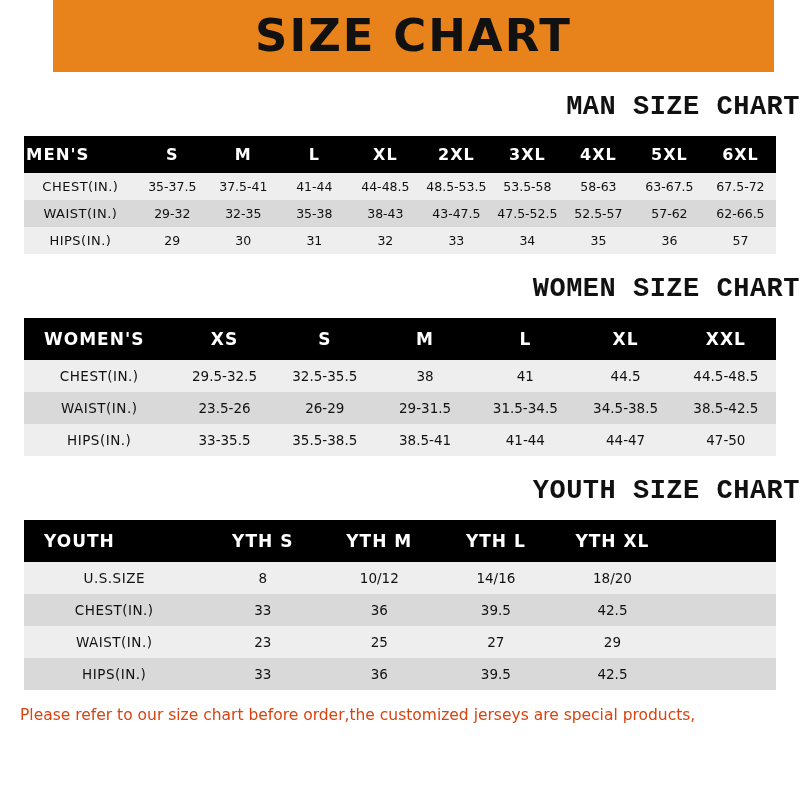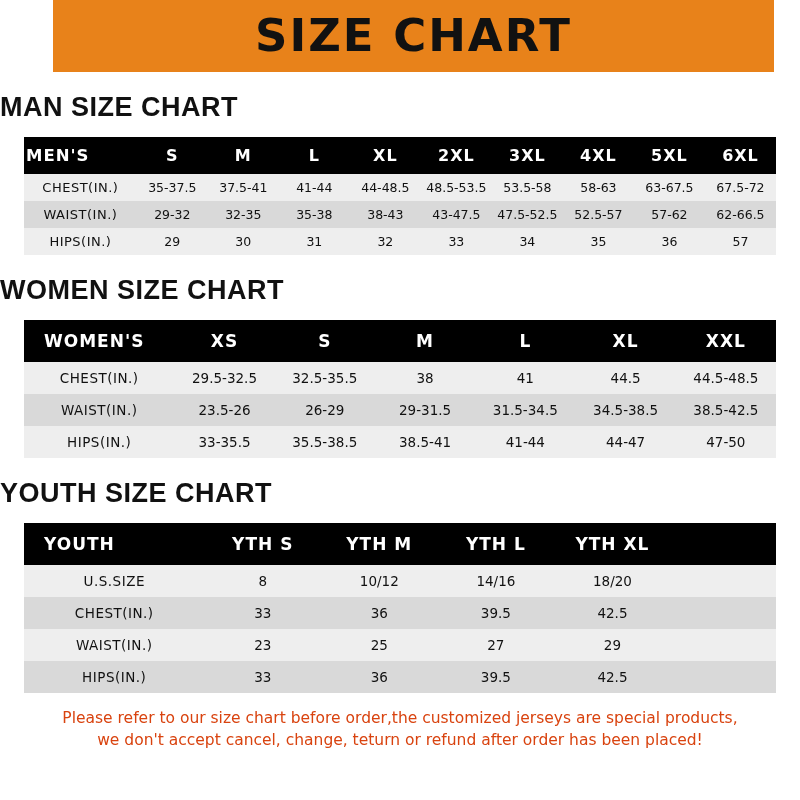--- a/index.html
+++ b/index.html
@@ -42,22 +42,22 @@
     font-weight: bold;
     font-size: 45px;
     letter-spacing: 2px;
     color: #111111;
     line-height: 72px;
     z-index: 2;
   }
 
   
   .section-title {
-    text-align: left;
-    font-family: Liberation Sans, sans-serif;
+    text-align: right;
+    font-family: Liberation Mono, monospace;
     font-weight: bold;
     font-size: 27px;
     letter-spacing: 0.5px;
     color: #111111;
   }
 
   
   .table-wrap {
     margin: 0 24px;
   }
@@ -99,21 +99,20 @@
 
   
   #women-table tr.body-row td,
   #youth-table tr.body-row td { font-size: 13.5px; padding: 8px 1px; }
   #women-table tr.head-row th,
   #youth-table tr.head-row th { font-size: 17px; padding: 11px 20px; }
 
   
   .footer-note {
     margin: 14px 20px 0 20px;
-    text-align: center;
     color: #d9430f;
     font-family: "DejaVu Sans", sans-serif;
     font-size: 15.5px;
     line-height: 1.45;
   }
   .footer-note div { white-space: nowrap; }
   .sp-14 { height: 14px; }
   .sp-20 { height: 20px; }
 </style>
 </head>
@@ -279,16 +278,15 @@
         <td>39.5</td>
         <td>42.5</td>
         <td></td>
       </tr>
     </tbody>
       </table>
   </div>
 
   <div class="footer-note">
     <div>Please refer to our size chart before order,the customized jerseys are special products,</div>
-    <div>we don't accept cancel, change, teturn or refund after order has been placed!</div>
   </div>
 
 </div>
 
 </body></html>

